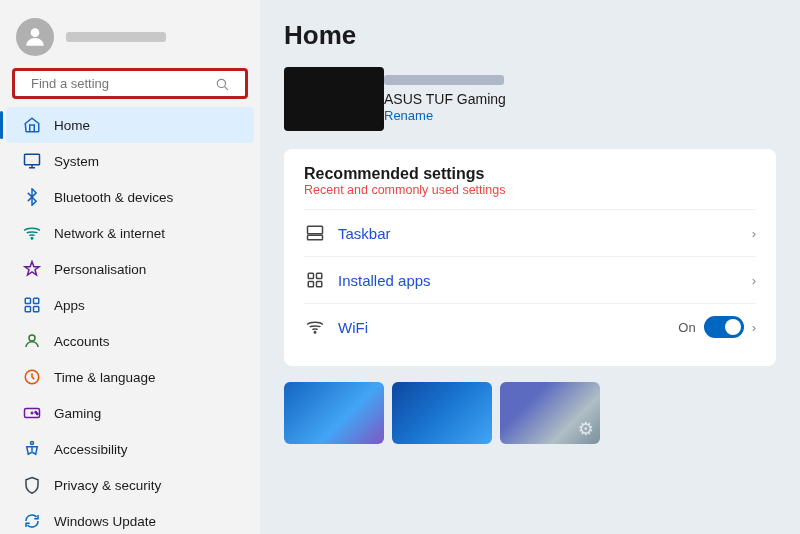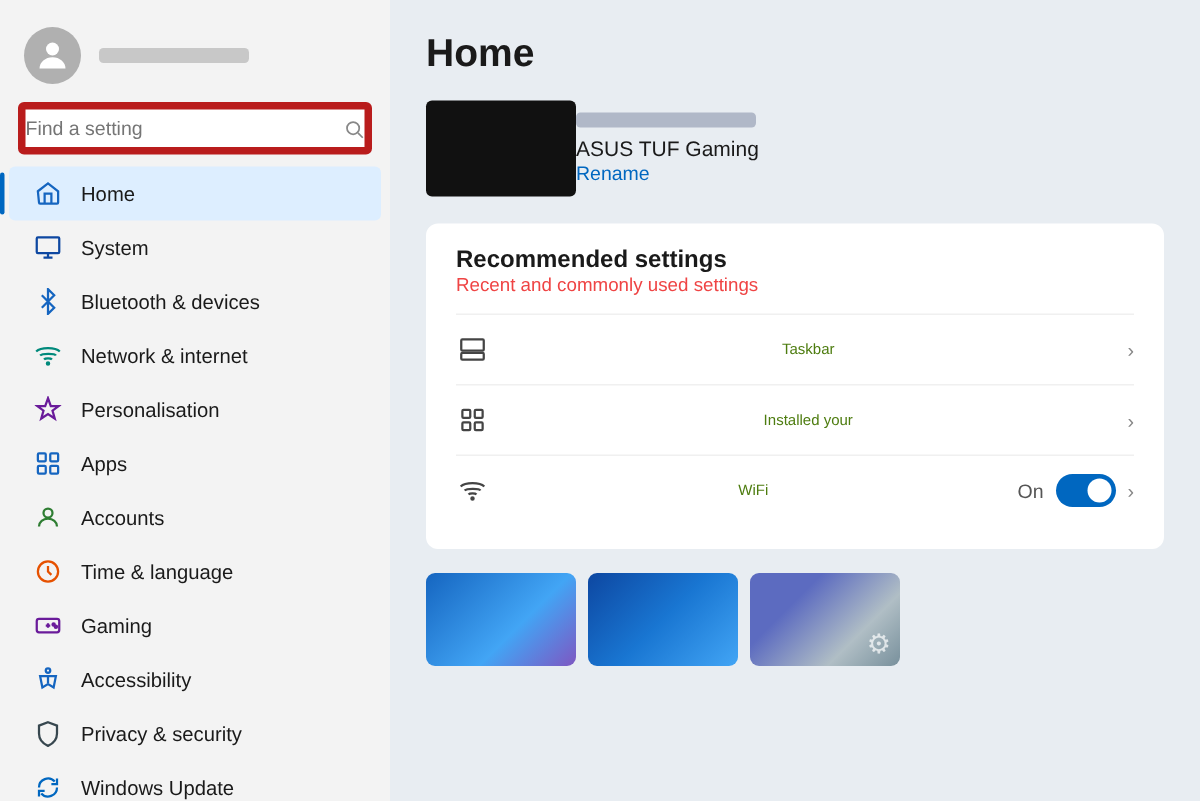--- a/index.html
+++ b/index.html
@@ -47,23 +47,23 @@
       height: 10px;
       background: #c8c8c8;
       border-radius: 3px;
     }
 
     .search-box {
       margin: 0 12px 8px 12px;
       display: flex;
       align-items: flex-end;
       background: #fff;
-      border: 5px solid #b91c1c;
+      border: 3px solid #b91c1c;
       border-radius: 4px;
-      padding: 5px 0;
+      padding: 5px 16px;
       gap: 6px;
     }
     .search-box input {
       border: none;
       outline: none;
       background: transparent;
       font-size: 13px;
       flex: 1;
       color: #555;
     }
@@ -185,23 +185,22 @@
       width: 22px;
       height: 22px;
       display: flex;
       align-items: center;
       justify-content: center;
       flex-shrink: 0;
       color: #444;
     }
     .setting-row-label {
       flex: 1;
-      font-size: 10px;
-      color: #4d7c0f;
-      text-align: center;
+      font-size: 15px;
+      color: #1d4ed8;
     }
     .setting-row-right {
       display: flex;
       align-items: center;
       gap: 8px;
       color: #555;
       font-size: 13px;
     }
     .chevron {
       color: #888;
@@ -442,21 +441,21 @@
 
     <div class="setting-row">
       <div class="setting-row-icon">
         <svg width="18" height="18" viewBox="0 0 24 24" fill="none" stroke="#444" stroke-width="2">
           <rect x="3" y="3" width="7" height="7" rx="1"></rect>
             <rect x="14" y="3" width="7" height="7" rx="1"></rect>
           <rect x="3" y="14" width="7" height="7" rx="1"></rect>
             <rect x="14" y="14" width="7" height="7" rx="1"></rect>
         </svg>
       </div>
-      <span class="setting-row-label">Installed your</span>
+      <span class="setting-row-label">Installed apps</span>
       <div class="setting-row-right">
         <span class="chevron">›</span>
       </div>
     </div>
 
     <div class="setting-row">
       <div class="setting-row-icon">
         <svg width="18" height="18" viewBox="0 0 24 24" fill="none" stroke="#444" stroke-width="2">
           <path d="M1.5 8.5C5.5 4.5 18.5 4.5 22.5 8.5"></path>
             <path d="M5 12c1.9-2 13-2 14 0"></path>

